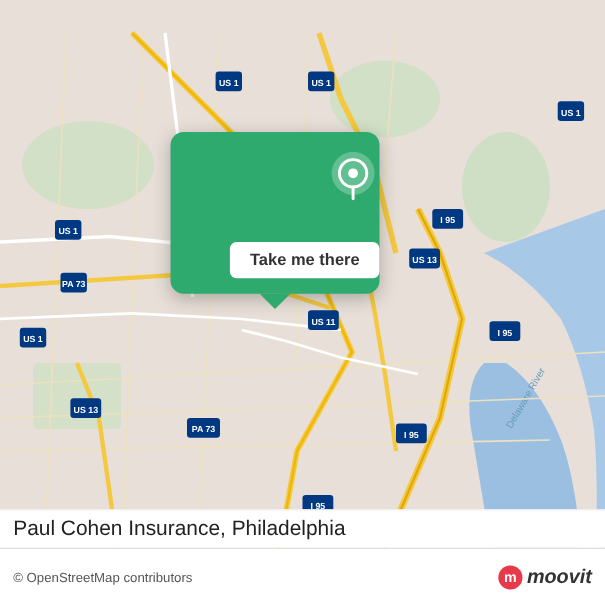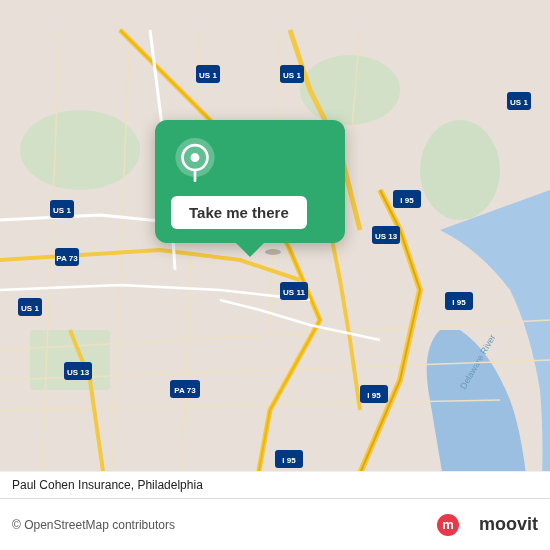--- a/index.html
+++ b/index.html
@@ -29,24 +29,25 @@
     
     #popup-card {
       position: absolute;
       top: 120px;
       left: 155px;
       width: 190px;
       background: #2eaa6e;
       border-radius: 12px;
       display: flex;
       flex-direction: column;
-      align-items: flex-start;
-      padding: 18px 24px 14px 16px;
+      align-items: flex-end;
+      padding: 18px 0 14px 16px;
       box-shadow: 0 4px 16px rgba(0,0,0,0.25);
       z-index: 10;
+      gap: 24px;
     }
 
     #popup-card::after {
       content: '';
       position: absolute;
       bottom: -14px;
       left: 50%;
       transform: translateX(-50%);
       width: 0; height: 0;
       border-left: 14px solid transparent;
@@ -107,30 +108,30 @@
       justify-content: center;
       color: white;
       font-size: 13px;
       font-weight: bold;
     }
 
     .moovit-text {
       font-size: 18px;
       font-weight: bold;
       color: #333;
-      margin-left: 16px;
+      font-style: italic;
     }
 
     #location-label {
       position: absolute;
       bottom: 52px;
       left: 0; right: 0;
       background: white;
       padding: 6px 12px;
-      font-size: 12px;
+      font-size: 19px;
       color: #222;
       border-top: 1px solid #eee;
       z-index: 20;
     }
   </style>
 </head>
 <body>
 
 <div id="map-container">
 

